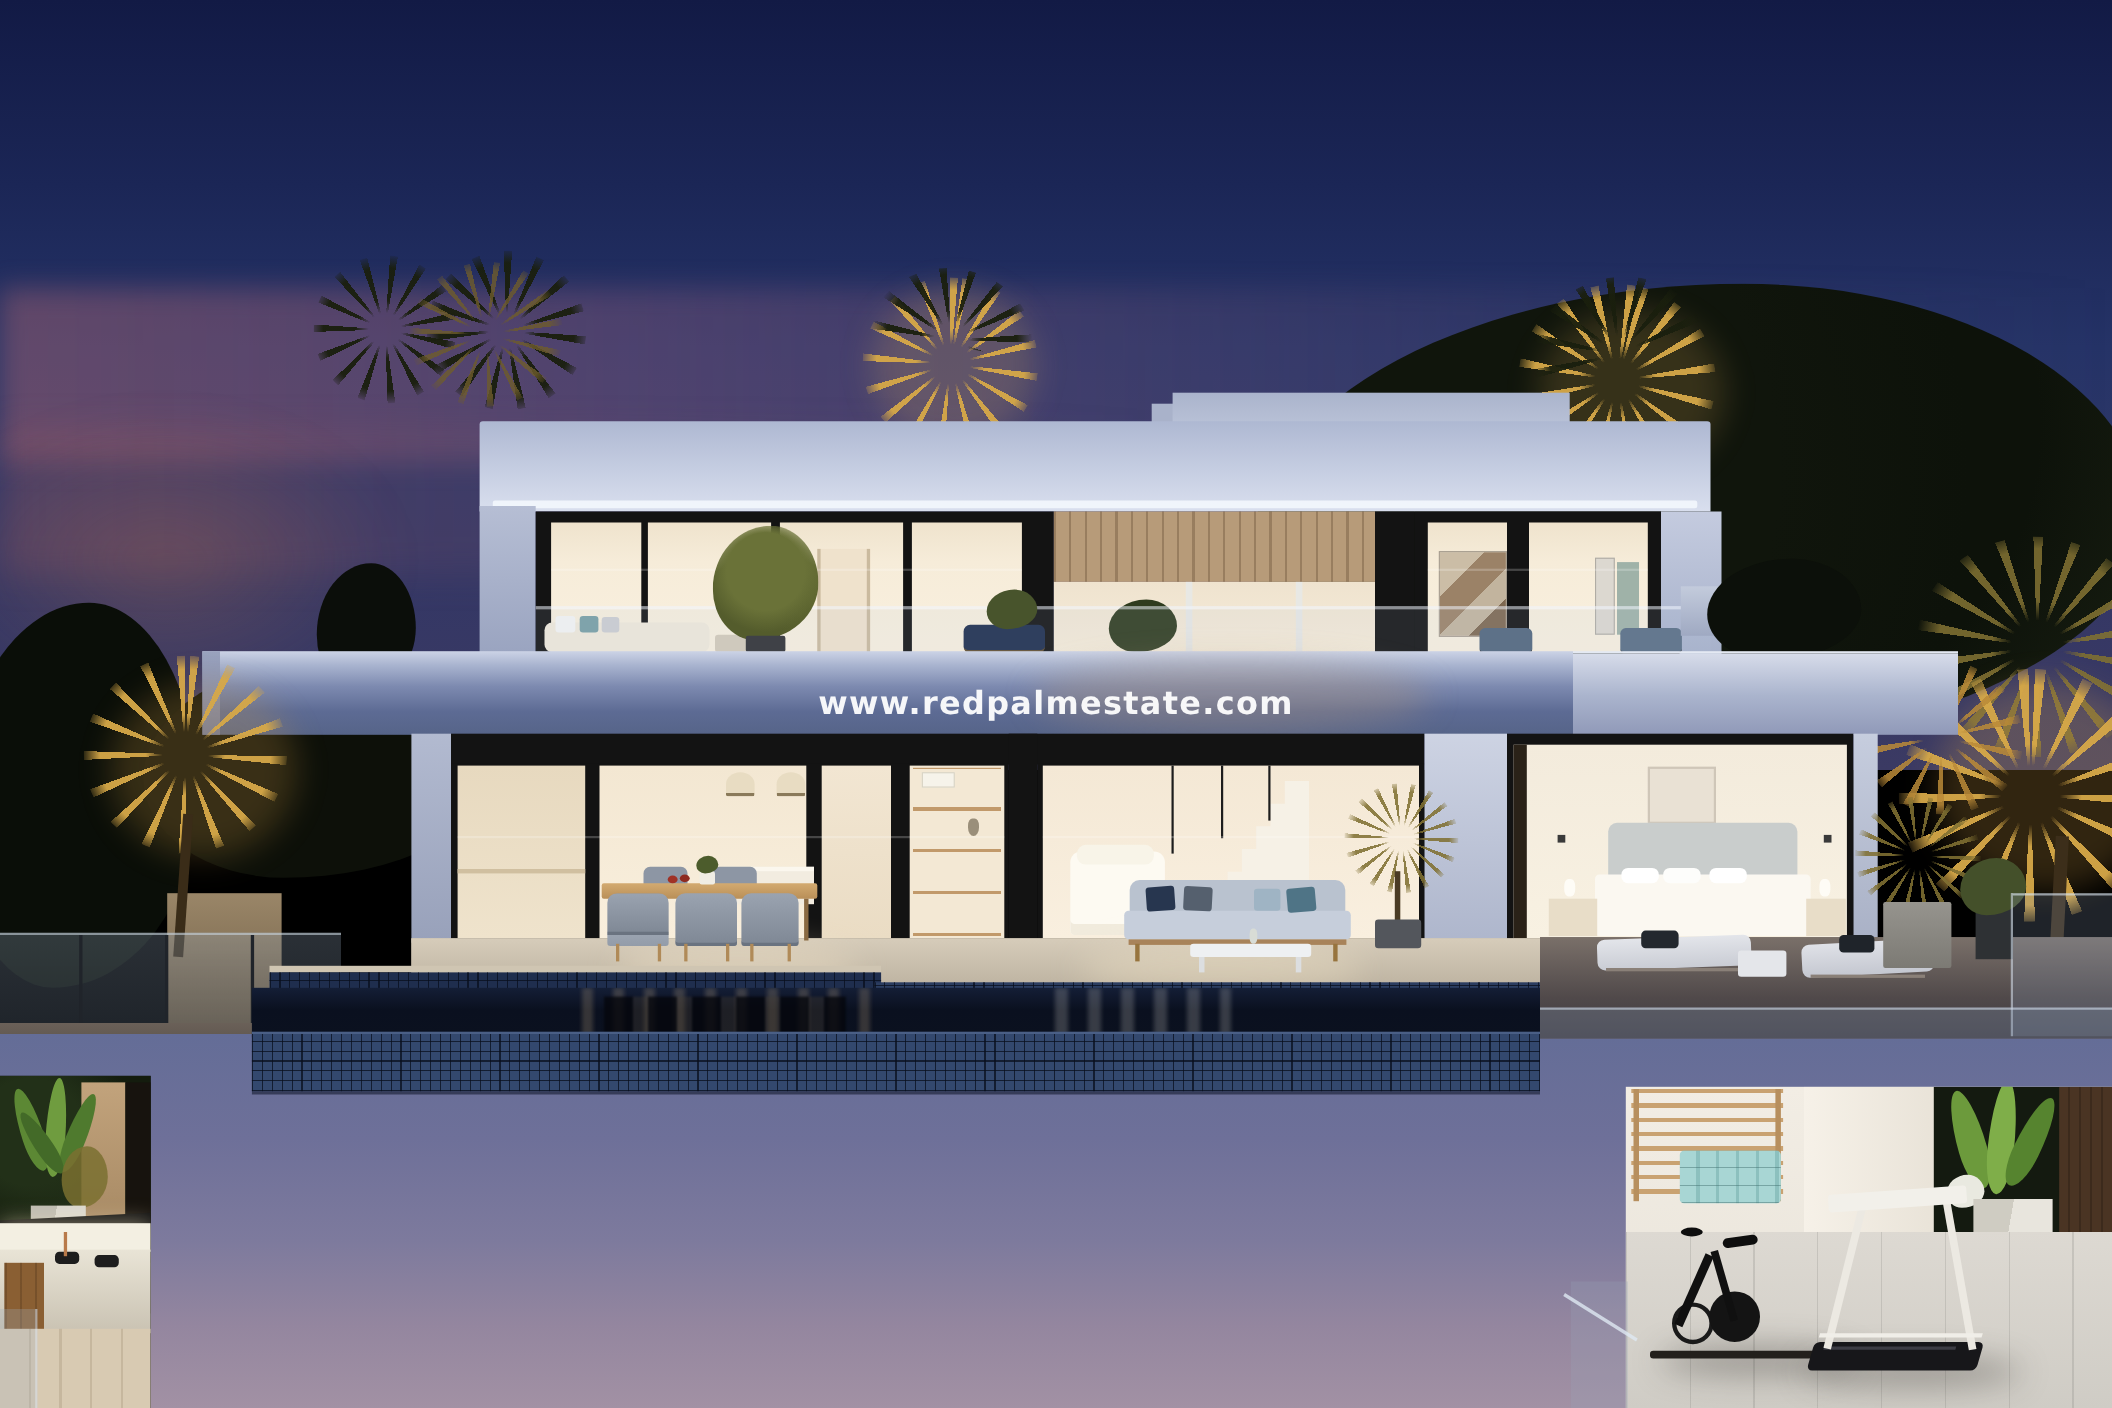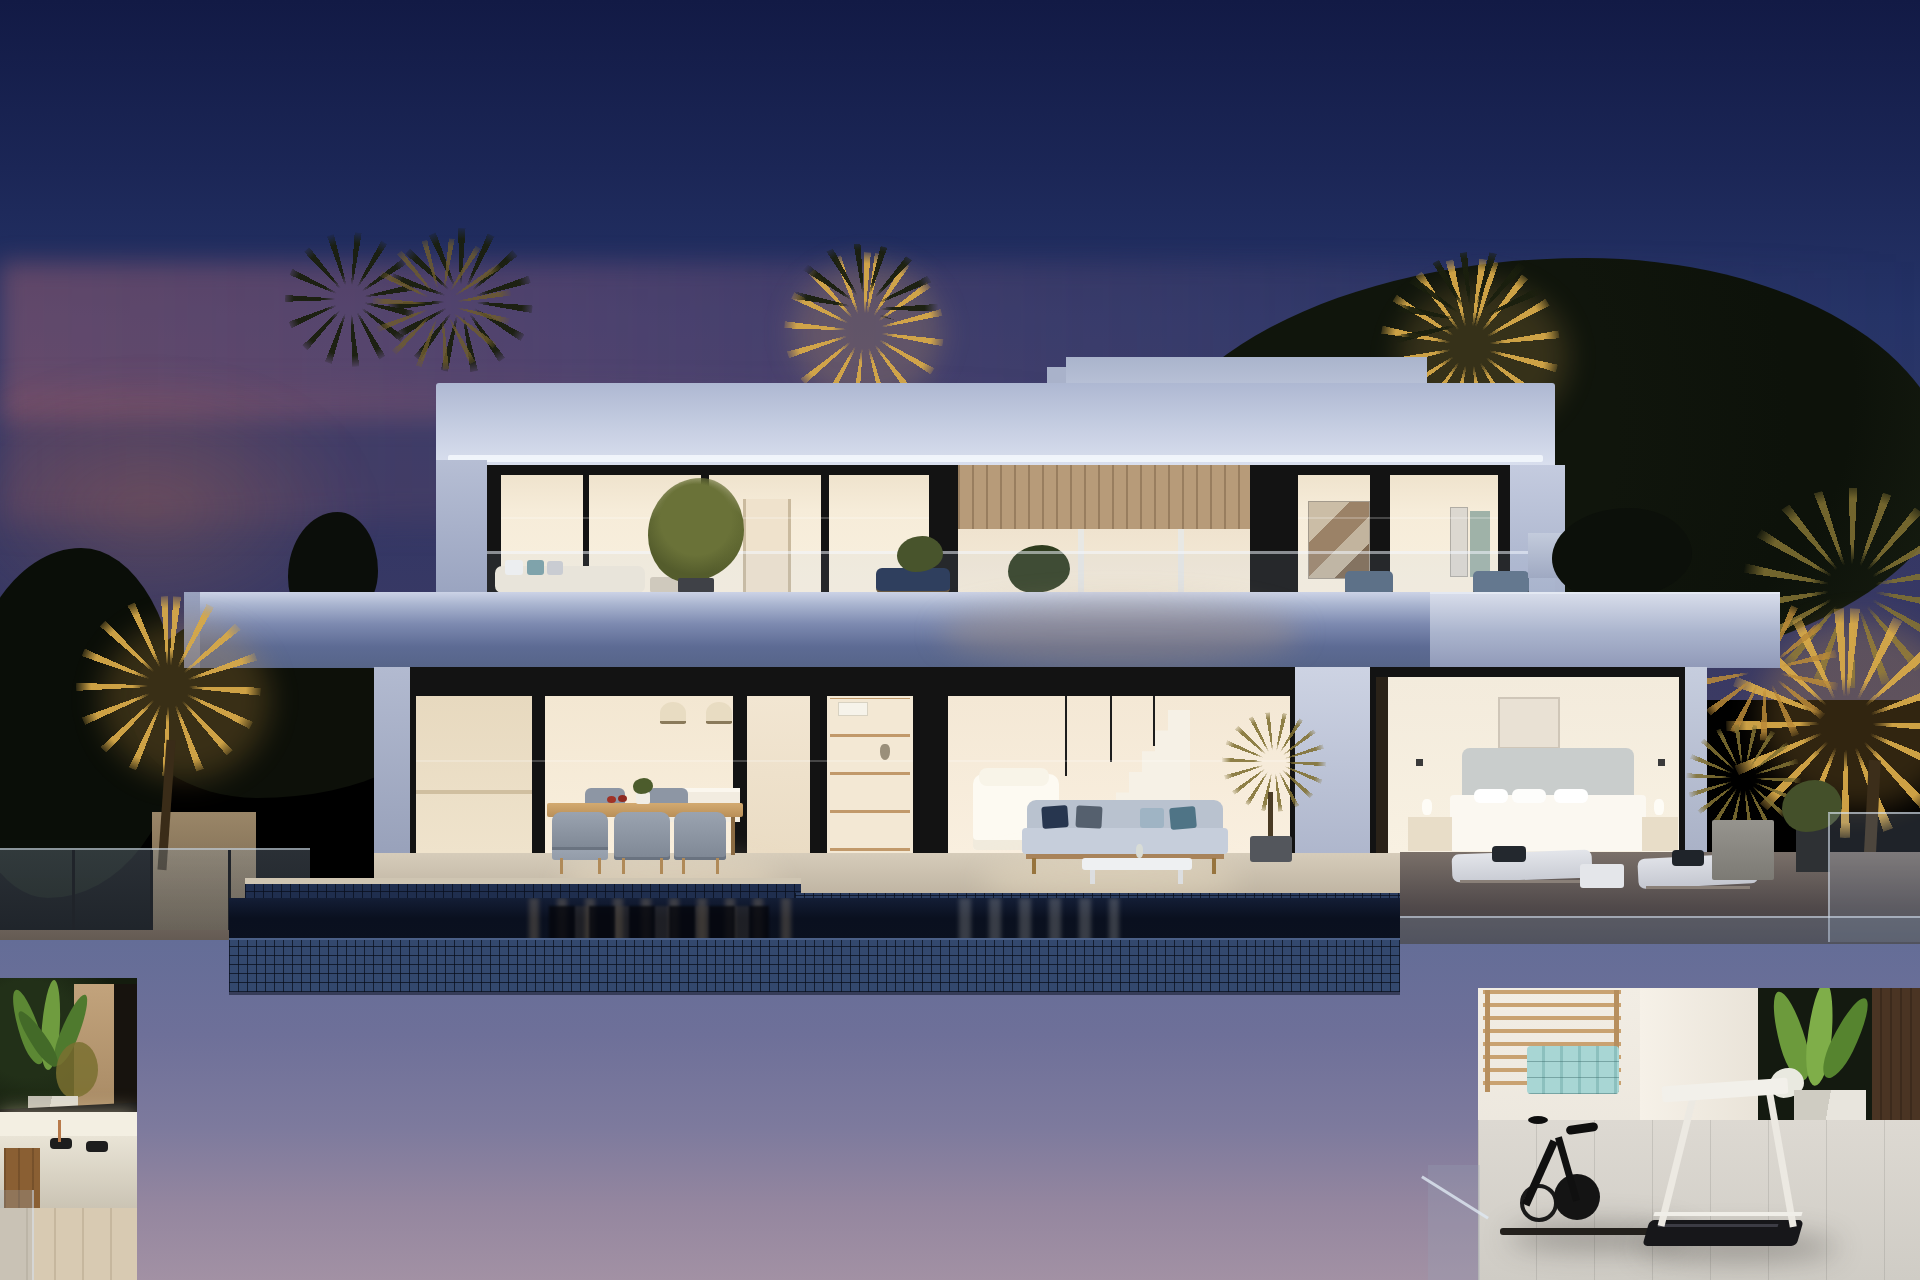--- a/index.html
+++ b/index.html
@@ -147,20 +147,21 @@
   <div style="left:1528px;top:533px;width:80px;height:45px;background:linear-gradient(180deg,#c3cbdc,#9fa9c2);"></div>
   <div style="left:1600px;top:556px;width:44px;height:22px;background:#23262a;"></div>
   <div class="palm dark" style="left:1596px;top:522px;width:56px;height:48px;"></div>
   <div class="blob" style="left:1552px;top:508px;width:140px;height:92px;background:#0c100a;"></div>
 
   <div style="left:184px;top:592px;width:1246px;height:76px;background:
        linear-gradient(180deg,#ccd3e6 0%,#aab5d0 16%,#7d8ab0 42%,#5d6b94 72%,#566488 100%);">
     <div style="left:0;top:0;width:16px;height:76px;background:linear-gradient(180deg,#9aa3bf,#6f7a9e);"></div>
     <div class="glow" style="left:756px;top:8px;width:360px;height:66px;background:rgba(182,152,118,.30);"></div>
   </div>
+  <div class="watermark">www.redpalmestate.com</div>
 
   <div style="left:1430px;top:592px;width:350px;height:76px;background:linear-gradient(180deg,#d7dcea,#aab4cd 52%,#9099b8);border-top:2px solid #e4e9f3;"></div>
 
   <div style="left:374px;top:667px;width:36px;height:190px;background:linear-gradient(180deg,#b2bad0,#98a1ba);"></div>
   <div class="frame" style="left:410px;top:667px;width:885px;height:28px;"></div>
 
   <div class="frame" style="left:410px;top:694px;width:507px;height:161px;">
     <div style="left:6px;top:2px;width:116px;height:157px;background:linear-gradient(180deg,#e7d9bf,#efe3cc);"></div>
     <div style="left:6px;top:96px;width:116px;height:4px;background:#d0bfa0;"></div>
     <div style="left:135px;top:2px;width:188px;height:157px;background:linear-gradient(180deg,#f3e7d2,#f9efdd);"></div>

